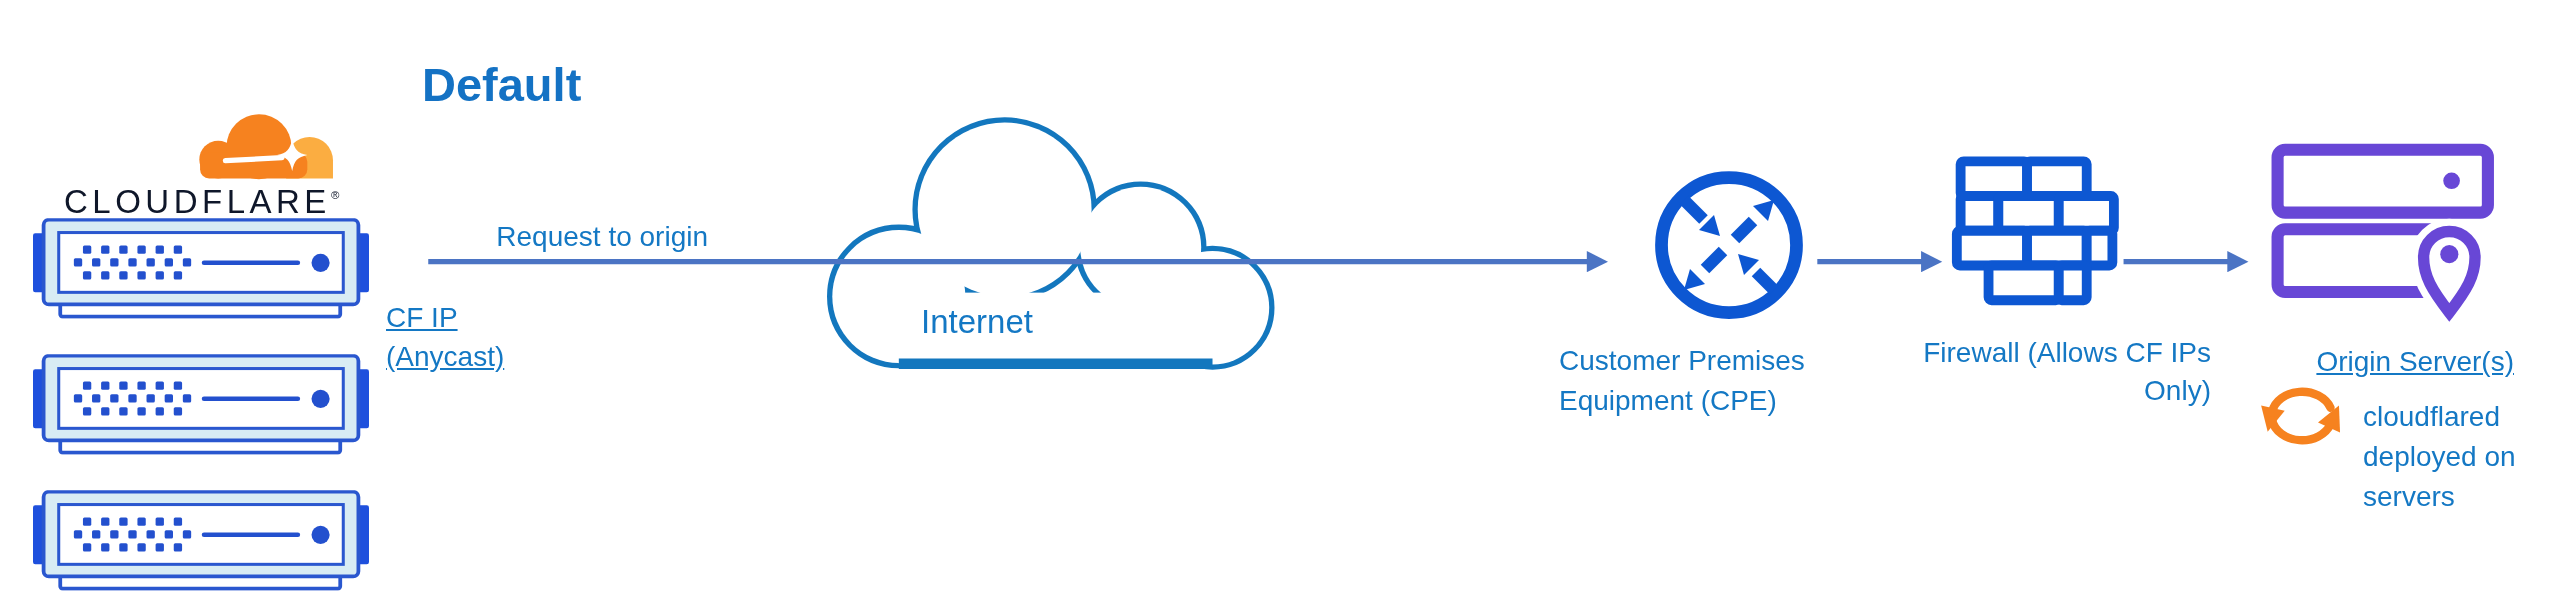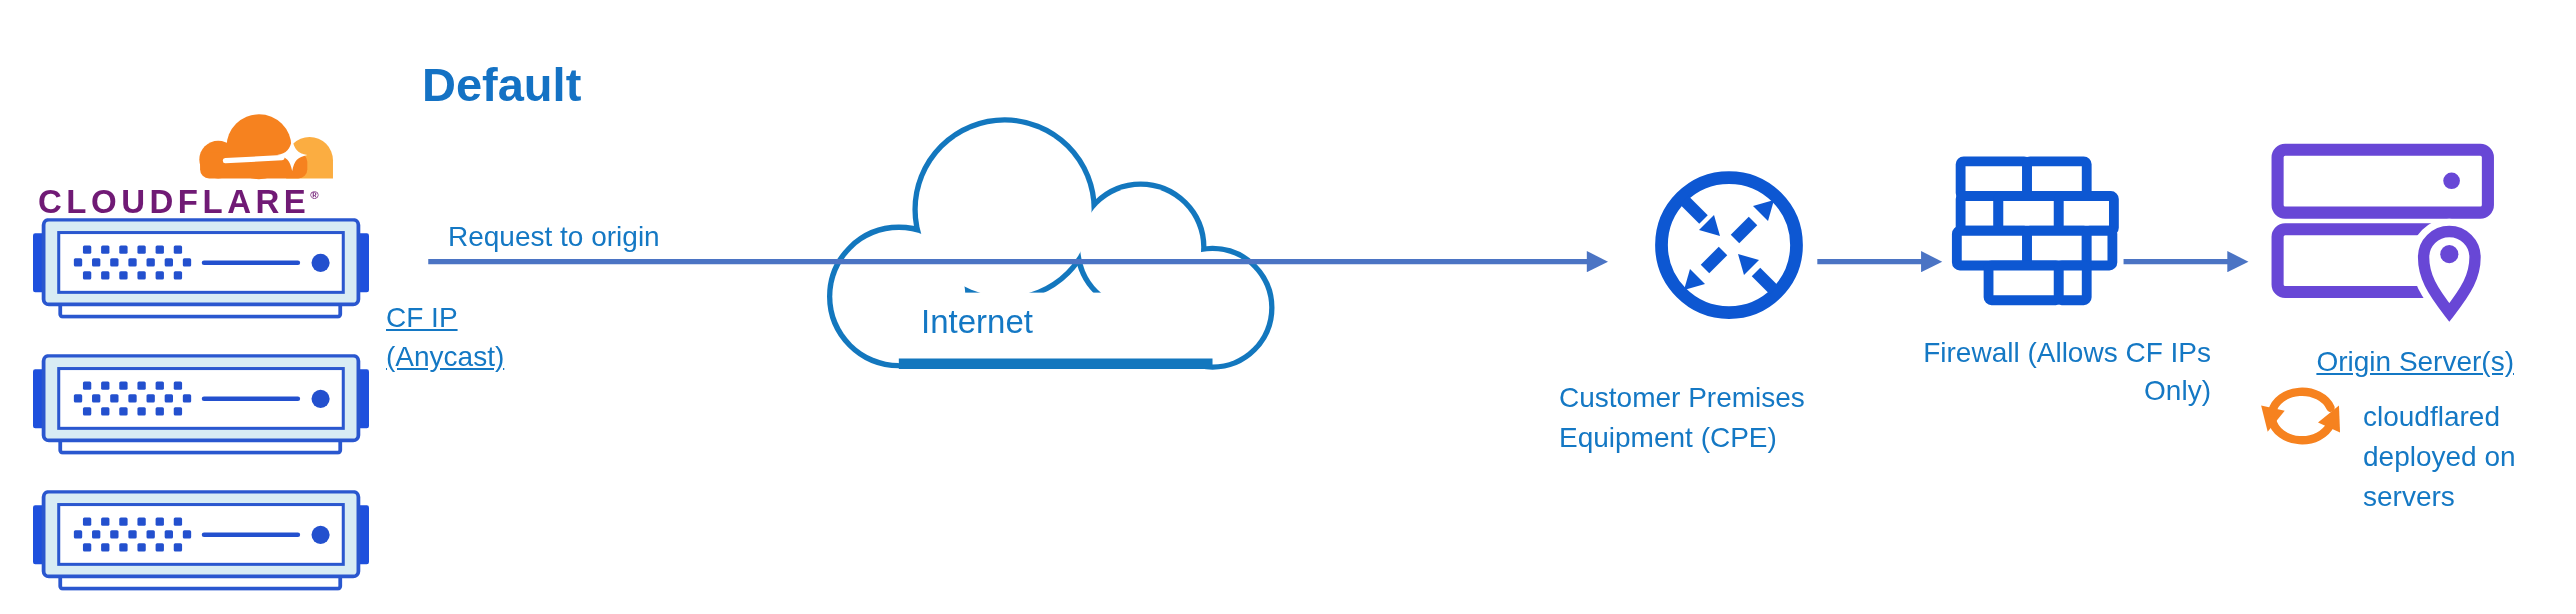--- a/index.html
+++ b/index.html
@@ -1,26 +1,26 @@
 <!DOCTYPE html>
 <html style="font-size:12px"><head>
 <meta charset="utf-8">
 <style>
   html,body{margin:0;padding:0;background:#ffffff;}
   body{font-family:"Liberation Sans", sans-serif;}
   #canvas{position:relative;width:2576px;height:614px;background:#ffffff;overflow:hidden;}
   .abs{position:absolute;}
   #title{left:422px;top:18px;font-size:47px;font-weight:600;color:#1472C4;z-index:6;margin-top:39px;}
-  #wordmark{left:38px;top:183px;font-size:33px;font-weight:700;letter-spacing:4.5px;color:#701a75;white-space:nowrap;z-index:6;}
+  #wordmark{left:64px;top:183px;font-size:33px;font-weight:400;letter-spacing:4.5px;color:#0f172a;white-space:nowrap;z-index:6;}
   #wordmark sup{font-size:11.4px;letter-spacing:0;vertical-align:13.6px;}
   .lbl{color:#1478C4;font-size:28px;line-height:38px;z-index:6;}
-  #request-label{left:448px;top:218px;width:235px;text-align:left;white-space:nowrap;}
+  #request-label{left:473px;top:218px;width:235px;text-align:right;white-space:nowrap;}
   #cfip-label{left:386px;top:298px;width:135px;line-height:39px;text-decoration:underline;}
   #internet-label{left:921px;top:303px;width:227px;text-align:left;font-size:33px;}
-  #cpe-label{left:1559px;top:341px;width:321px;line-height:40px;margin-top:37px;}
+  #cpe-label{left:1559px;top:341px;width:321px;line-height:40px;}
   #firewall-label{left:1875px;top:334px;width:336px;text-align:right;line-height:38px;}
   #origin-label{left:2261px;top:343px;width:253px;text-align:right;white-space:nowrap;text-decoration:underline;}
   #origin-note{left:2355px;top:397px;width:191px;line-height:40px;margin-left:8px;}
   svg.icon{position:absolute;overflow:visible;}
   #arrow-layer{left:0;top:0;z-index:5;}
   #cloud-svg{left:823px;top:115px;z-index:1;}
 </style>
 </head>
 <body>
 

